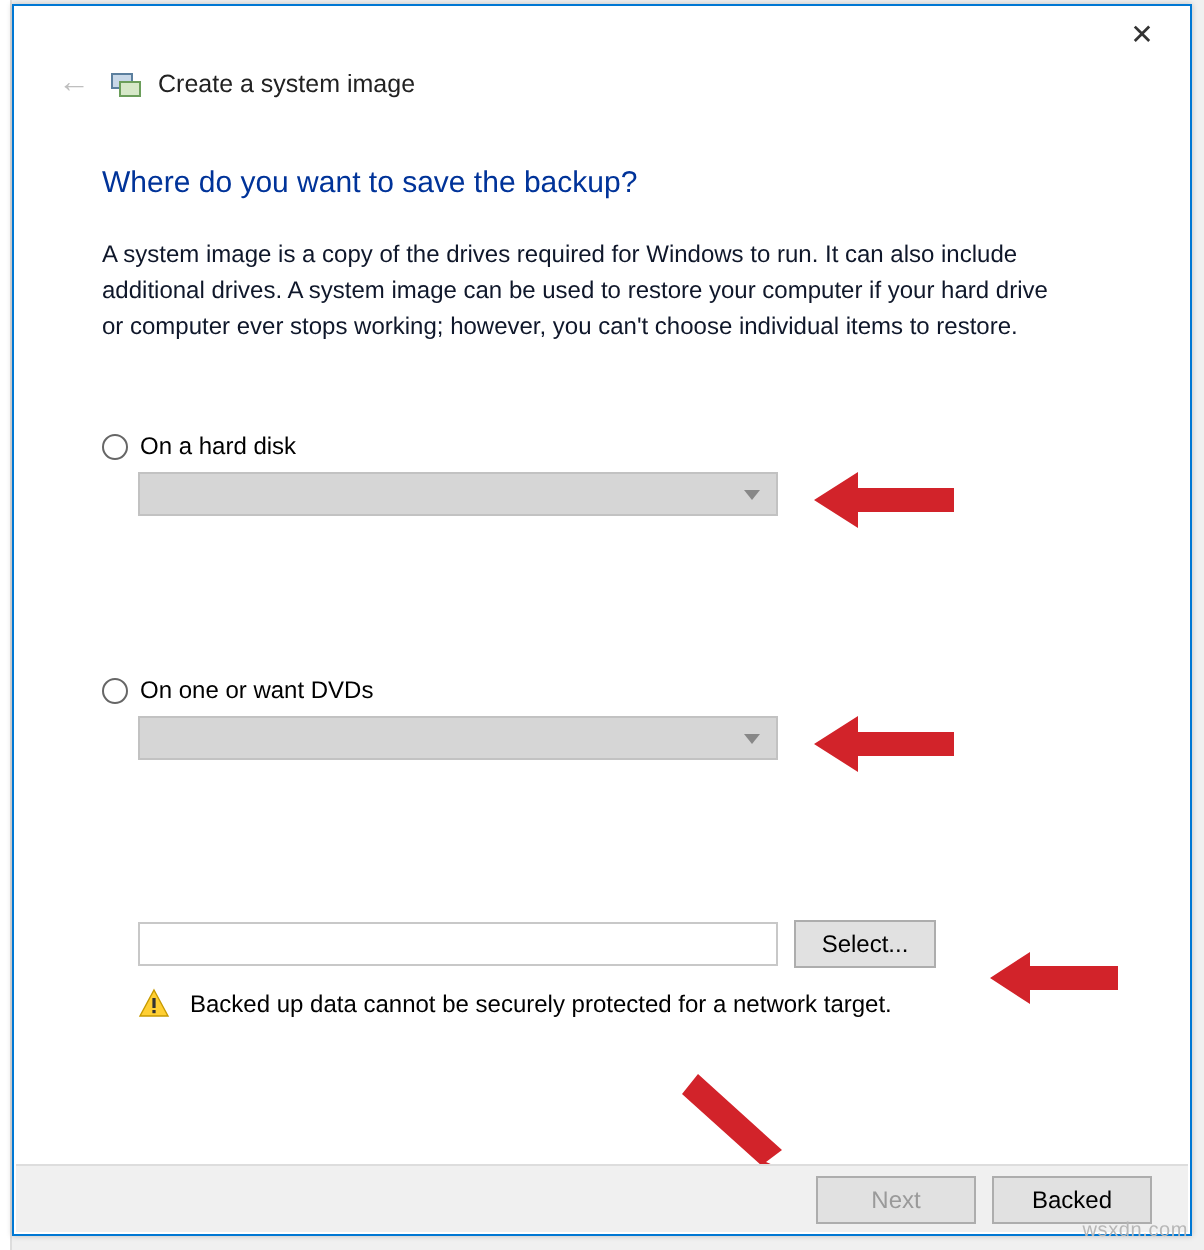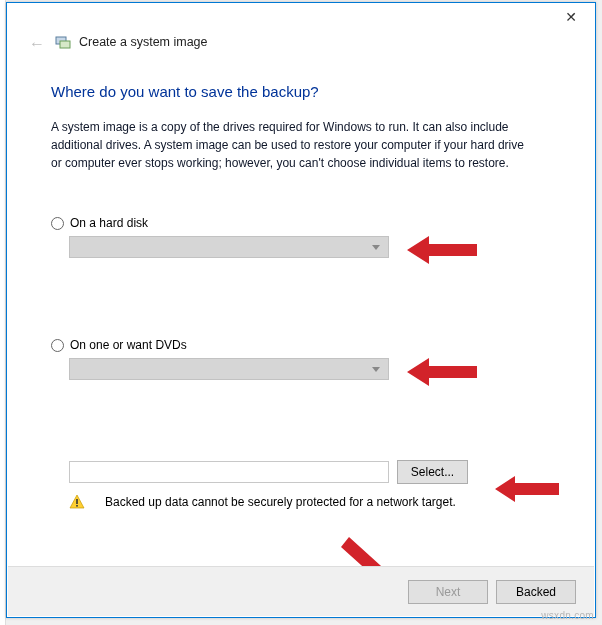--- a/index.html
+++ b/index.html
@@ -117,32 +117,32 @@
     .select-btn {
       width: 71px; height: 24px;
       background: #e1e1e1;
       border: 1px solid #adadad;
       font-size: 12px;
       cursor: default;
     }
     .warn-row {
       display: flex;
       align-items: center;
-      gap: 20px;
+      gap: 10px;
       margin-left: 18px;
       margin-top: 10px;
       font-size: 12px;
     }
     .warn-icon {
       width: 16px; height: 16px;
     }
     .footer {
       position: absolute;
       left: 1px; right: 1px; bottom: 1px;
-      height: 50px;
+      height: 34px;
       background: #f0f0f0;
       border-top: 1px solid #ddd;
       display: flex;
       justify-content: flex-end;
       align-items: center;
       padding-right: 18px;
       gap: 8px;
     }
     .footer button {
       width: 80px; height: 24px;

